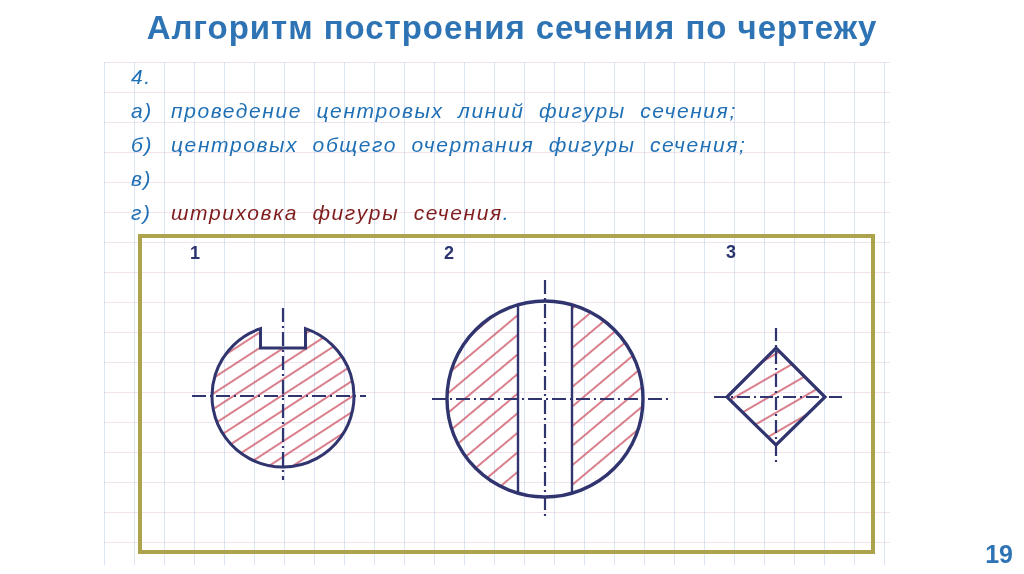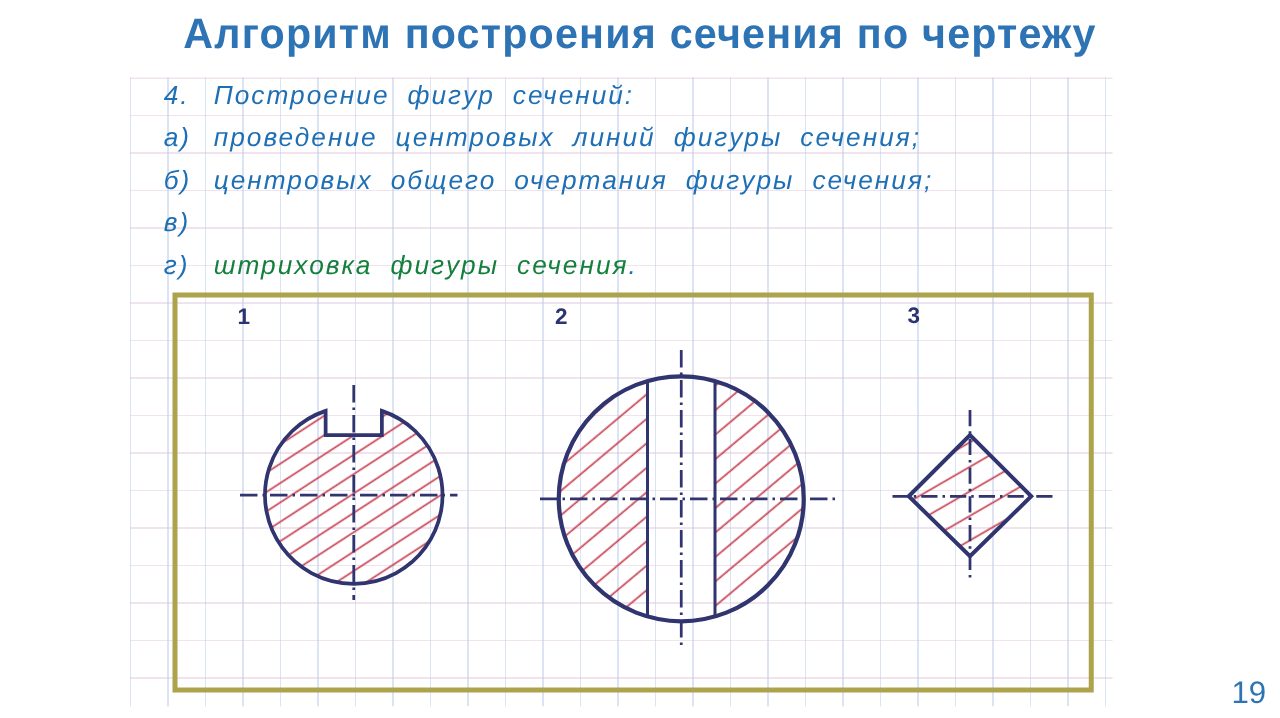--- a/index.html
+++ b/index.html
@@ -21,46 +21,45 @@
     font-size:34px;font-weight:700;color:#2E74B5;letter-spacing:1px;
     transform:scaleX(.97);z-index:3;
   }
   .algo{
     position:absolute;left:131px;top:60px;z-index:3;
     color:#1F6FB5;font-style:italic;font-size:21px;
     letter-spacing:1.6px;word-spacing:7px;
   }
   .algo .row{display:flex;height:34px;line-height:34px;white-space:nowrap;}
   .algo .marker{flex:0 0 40px;}
-  .algo .hl{color:#15803d;text-align:right;}
+  .algo .hl{color:#7f1d1d;text-align:right;}
   
   .drawing-frame{
     position:absolute;left:138px;top:234px;width:737px;height:320px;
     border:4px solid #ADA34C;box-sizing:border-box;z-index:2;
   }
   .fig-label{
     position:absolute;z-index:4;font-size:18px;font-weight:700;color:#2C3470;
   }
   .figsvg{position:absolute;z-index:3;}
   .pagenum{
     position:absolute;right:11px;bottom:5px;z-index:3;
-    font-size:25px;font-weight:400;color:#2E74B5;margin-left:28px;
+    font-size:25px;font-weight:700;color:#2E74B5;margin-left:28px;
   }
 </style>
 </head>
 <body>
 
 <div class="grid-paper"></div>
 
 <div class="slide-title">Алгоритм построения сечения по чертежу</div>
 
 <div class="algo">
   <div class="row">
     <span class="marker">4.</span>
-    <span>Построение фигур сечений:</span>
   </div>
   <div class="row">
     <span class="marker">а)</span>
     <span>проведение центровых линий фигуры сечения;</span>
   </div>
   <div class="row">
     <span class="marker">б)</span>
     <span>центровых общего очертания фигуры сечения;</span>
   </div>
   <div class="row">

